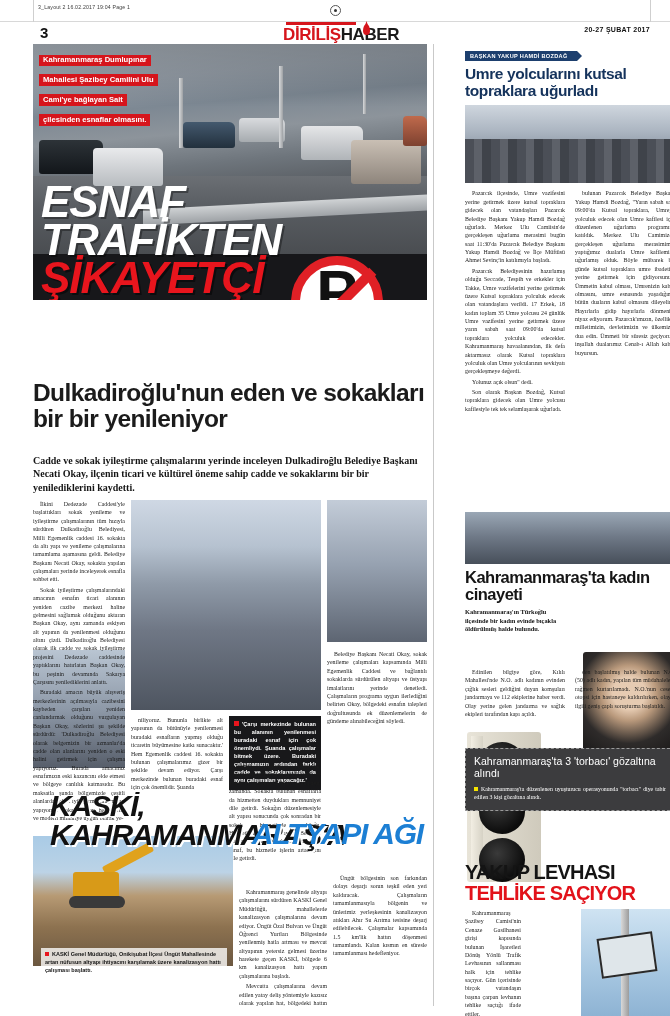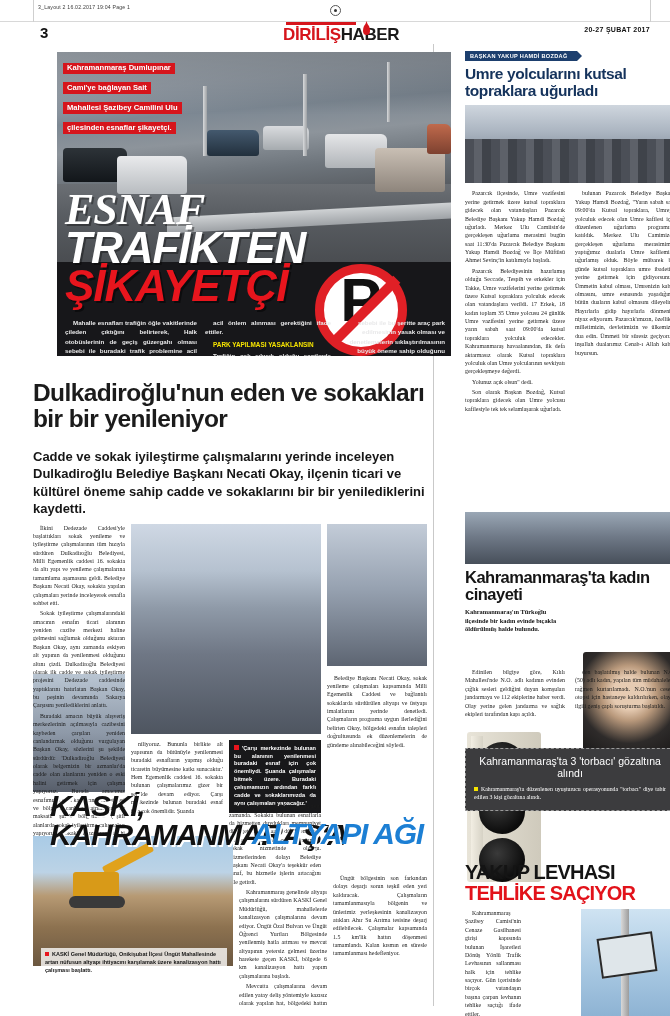--- a/index.html
+++ b/index.html
@@ -62,22 +62,22 @@
     font-family: "Liberation Sans", sans-serif;
     font-size: 7px; font-weight: bold; color: #111; letter-spacing: .3px;
   }
 
   
   .sheet { position: absolute; left: 33px; top: 44px; width: 618px; height: 962px; }
   .gutter-rule { position: absolute; left: 400px; top: 0; width: 1px; height: 962px; background: #c9c9c9; }
 
   
   .hero {
-    position: absolute; left: 0px; top: 8px; width: 394px; height: 304px;
-    background: #17171a; overflow: hidden; margin-left: 24px;
+    position: absolute; left: 0px; top: 0px; width: 394px; height: 256px;
+    background: #17171a; overflow: hidden;
   }
   .hero-photo {
     position: absolute; left: 0; top: 0; width: 394px; height: 210px;
     background:
       linear-gradient(180deg, rgba(0,0,0,.25), rgba(0,0,0,0) 30%),
       linear-gradient(175deg, #b9c2cb 0%, #9aa3ad 18%, #7d8893 30%, #8d949b 42%, #6e757c 55%, #55595e 70%, #3b3d40 100%);
   }
   .hp-road {
     position:absolute; left:0; bottom:0; width:394px; height:78px;
     background: linear-gradient(180deg, #6b6f74 0%, #595d62 40%, #4a4d51 100%);
@@ -105,21 +105,21 @@
     display: inline-block;
     background: #d6151c; color: #fff;
     font-family: "Liberation Sans", sans-serif;
     font-size: 7.6px; font-weight: bold; line-height: 1.18;
     padding: 1.5px 4px 1.5px 4px; margin-bottom: 1.5px;
     white-space: nowrap;
   }
 
   .hl { position: absolute; left: 8px; font-family: "Liberation Sans", sans-serif;
         font-weight: bold; font-style: italic; line-height: .9; letter-spacing: -1px; }
-  .hl-1 { top: 138px; font-size: 44px; color: #fff; text-shadow: 2px 2px 0 rgba(0,0,0,.35); font-family: Liberation Serif, serif; }
+  .hl-1 { top: 138px; font-size: 44px; color: #fff; text-shadow: 2px 2px 0 rgba(0,0,0,.35); }
   .hl-2 { top: 176px; font-size: 44px; color: #fff; text-shadow: 2px 2px 0 rgba(0,0,0,.35); }
   .hl-3 { top: 214px; font-size: 44px; color: #e8151d; text-shadow: 2px 2px 0 rgba(0,0,0,.45); }
 
   .no-park {
     position: absolute; left: 258px; top: 212px; width: 92px; height: 92px;
     border-radius: 50%; background: #fff; border: 9px solid #e02026;
   }
   .no-park .pch {
     position: absolute; left: 0; top: -4px; width: 74px; text-align: center;
     font-family: "Liberation Sans", sans-serif; font-size: 62px; font-weight: bold; color: #111;
@@ -143,22 +143,22 @@
   }
 
   
   .art2 { position: absolute; left: 0px; top: 336px; width: 394px; }
   .art2 h1 {
     font-family: "Liberation Sans", sans-serif;
     font-size: 24.5px; font-weight: bold; line-height: 1.06; color: #1b1b1b;
     letter-spacing: -0.6px;
   }
   .art2 .spot {
-    margin-top: 16px; font-family: Liberation Sans, sans-serif;
-    font-size: 13px; line-height: 1.34; color: #161616; font-weight: bold;
+    margin-top: 22px; font-family: Liberation Serif, serif;
+    font-size: 10px; line-height: 1.34; color: #161616; font-weight: bold;
   }
   .art2-body { position: relative; margin-top: 6px; height: 300px; }
   .a2c { position: absolute; top: 0; font-size: 5.9px; line-height: 1.42;
          text-align: justify; color: #1c1c1c; }
   .a2c p { text-indent: 7px; margin-bottom: 2px; }
   .a2c1 { left: 0px;   width: 92px; }
   .a2c2 { left: 98px;  width: 92px; top: 216px; }
   .a2c3 { left: 196px; width: 92px; top: 262px; }
   .a2c4 { left: 294px; width: 100px; top: 150px; }
 
@@ -274,21 +274,21 @@
   .r2c { position:absolute; top:0; width:100px; font-size:5.9px; line-height:1.42;
          text-align: justify; color:#1c1c1c; }
   .r2c p { text-indent: 7px; margin-bottom: 2px; }
 
   .darkbox {
     width: 210px; background: #3c3c3e; color: #fff;
     border: 1px dashed #9a9a9a; padding: 7px 8px 8px 8px;
   }
   .darkbox h3 {
     font-family: "Liberation Sans", sans-serif; font-size: 10.5px; font-weight: normal;
-    line-height: 1.14; margin-bottom: 5px; text-align: center;
+    line-height: 1.14; margin-bottom: 5px;
   }
   .darkbox .dtxt { font-size: 5.8px; line-height: 1.45; text-align: justify; }
   .darkbox .bullet { display:inline-block; width:4px; height:4px; background:#f6e400; margin-right:3px; }
 
   .r-h3a {
     font-family: "Liberation Sans", sans-serif; font-size: 20px; font-weight: bold;
     color: #141414; letter-spacing: -0.8px; line-height: 1;
   }
   .r-h3b {
     font-family: "Liberation Sans", sans-serif; font-size: 20px; font-weight: bold;
@@ -359,23 +359,23 @@
         <div class="car c5"></div>
         <div class="car c6"></div>
         <div class="car c7"></div>
         <div class="pole p1"></div>
         <div class="pole p2"></div>
         <div class="pole p3"></div>
       </div>
 
       <div class="kicker-block">
         <div><span class="kicker-line">Kahramanmaraş Dumlupınar</span></div>
+        <div><span class="kicker-line">Mahallesi Şazibey Camilini Ulu</span></div>
         <div><span class="kicker-line">Cami'ye bağlayan Sait</span></div>
-        <div><span class="kicker-line">Mahallesi Şazibey Camilini Ulu</span></div>
-        <div><span class="kicker-line">çilesinden esnaflar şikayetçi.</span></div>
+        <div><span class="kicker-line">çilesinden esnaflar olmasını.</span></div>
       </div>
 
       <div class="hl hl-1">ESNAF</div>
       <div class="hl hl-2">TRAFİKTEN</div>
       <div class="hl hl-3">ŞİKAYETÇİ</div>
 
       <div class="no-park">
         <div class="pch">P</div>
         <div class="slash"></div>
       </div>

